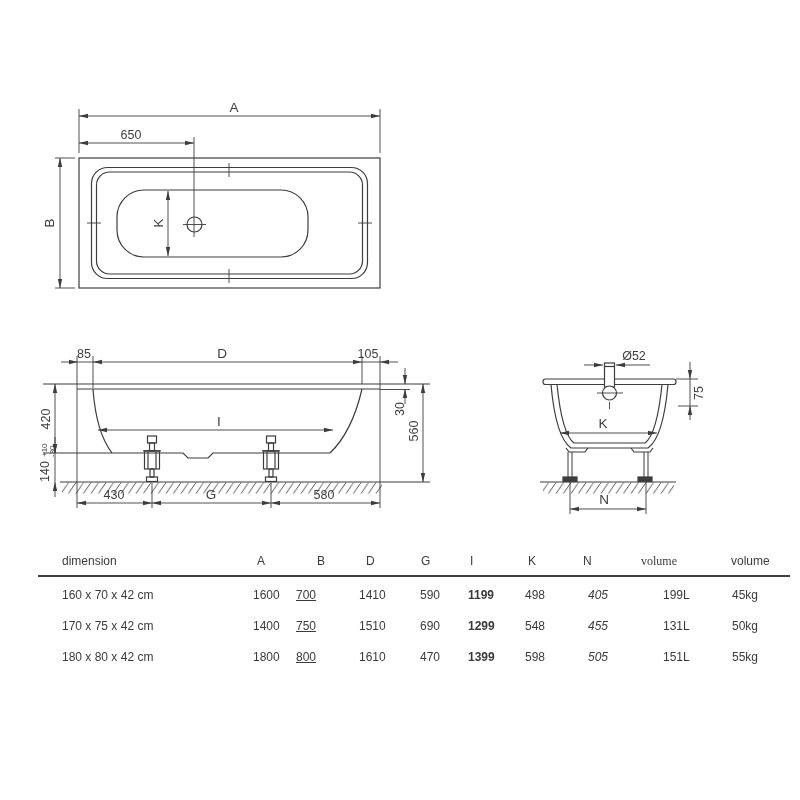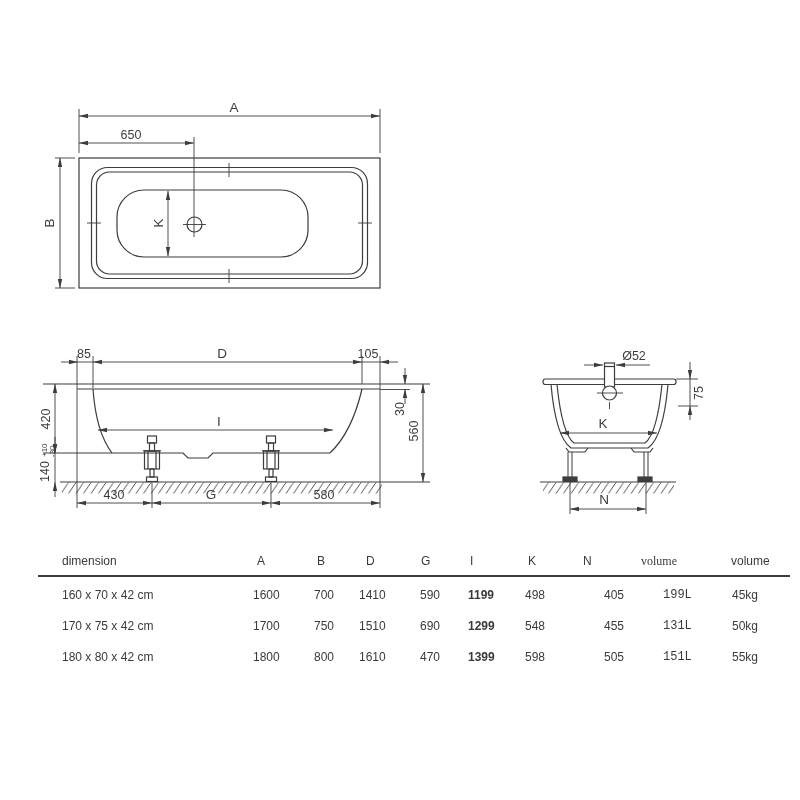--- a/index.html
+++ b/index.html
@@ -7,22 +7,22 @@
         font-family:"Liberation Sans", sans-serif;}
   svg{position:absolute;left:0;top:0;}
   svg text{font-family:"Liberation Sans", sans-serif;fill:#3d3d3d;stroke:none;}
   .dimtxt{font-size:12.5px;}
   .lettxt{font-size:13.5px;}
   
   .tbl-span{position:absolute;white-space:nowrap;color:#3a3a3a;font-size:12px;line-height:16px;}
   .t-rule{position:absolute;left:38px;top:575px;width:752px;height:1.7px;background:#3d3d3d;}
   .hdr-top{top:553px;}
   .r0{top:587px;} .r1{top:618px;} .r2{top:649px;}
-  .c0{left:62px;} .c1{left:253px;} .c2{left:314px;} .c3{left:359px;} .c4{left:420px;}
-  .c5{left:468px;font-weight:bold;} .c6{left:525px;} .c7{left:604px;} .c8{left:663px;font-family:Liberation Mono, monospace;} .c9{left:732px;}
+  .c0{left:62px;} .c1{left:253px;} .c2{left:296px;text-decoration:underline;} .c3{left:359px;} .c4{left:420px;}
+  .c5{left:468px;font-weight:bold;} .c6{left:525px;} .c7{left:588px;font-style:italic;} .c8{left:663px;} .c9{left:732px;}
   .h0{left:62px;} .h1{left:257px;} .h2{left:317px;} .h3{left:366px;} .h4{left:421px;}
   .h5{left:470px;} .h6{left:528px;} .h7{left:583px;} .h8{left:641px;font-family:Liberation Serif, serif;} .h9{left:731px;}
 </style>
 </head>
 <body>
 
 <div id="page">
 
 <svg width="800" height="540" viewBox="0 0 800 540">
   <defs>
@@ -207,21 +207,21 @@
   <span class="tbl-span r0 c2">700</span>
   <span class="tbl-span r0 c3">1410</span>
   <span class="tbl-span r0 c4">590</span>
   <span class="tbl-span r0 c5">1199</span>
   <span class="tbl-span r0 c6">498</span>
   <span class="tbl-span r0 c7">405</span>
   <span class="tbl-span r0 c8">199L</span>
   <span class="tbl-span r0 c9">45kg</span>
 
   <span class="tbl-span r1 c0">170 x 75 x 42 cm</span>
-  <span class="tbl-span r1 c1">1700</span>
+  <span class="tbl-span r1 c1">1400</span>
   <span class="tbl-span r1 c2">750</span>
   <span class="tbl-span r1 c3">1510</span>
   <span class="tbl-span r1 c4">690</span>
   <span class="tbl-span r1 c5">1299</span>
   <span class="tbl-span r1 c6">548</span>
   <span class="tbl-span r1 c7">455</span>
   <span class="tbl-span r1 c8">131L</span>
   <span class="tbl-span r1 c9">50kg</span>
 
   <span class="tbl-span r2 c0">180 x 80 x 42 cm</span>

